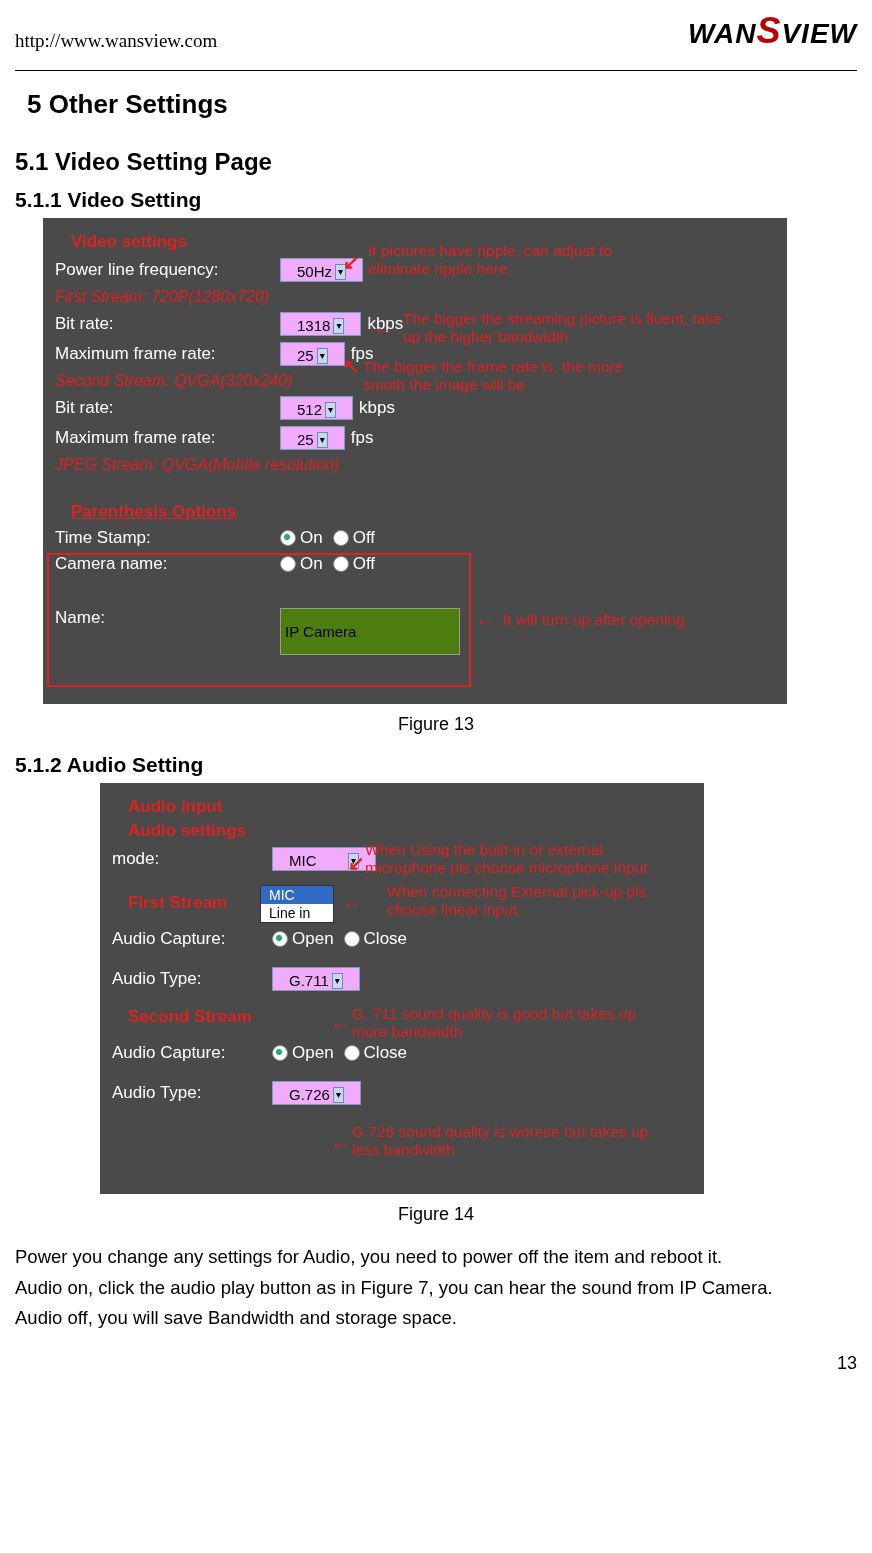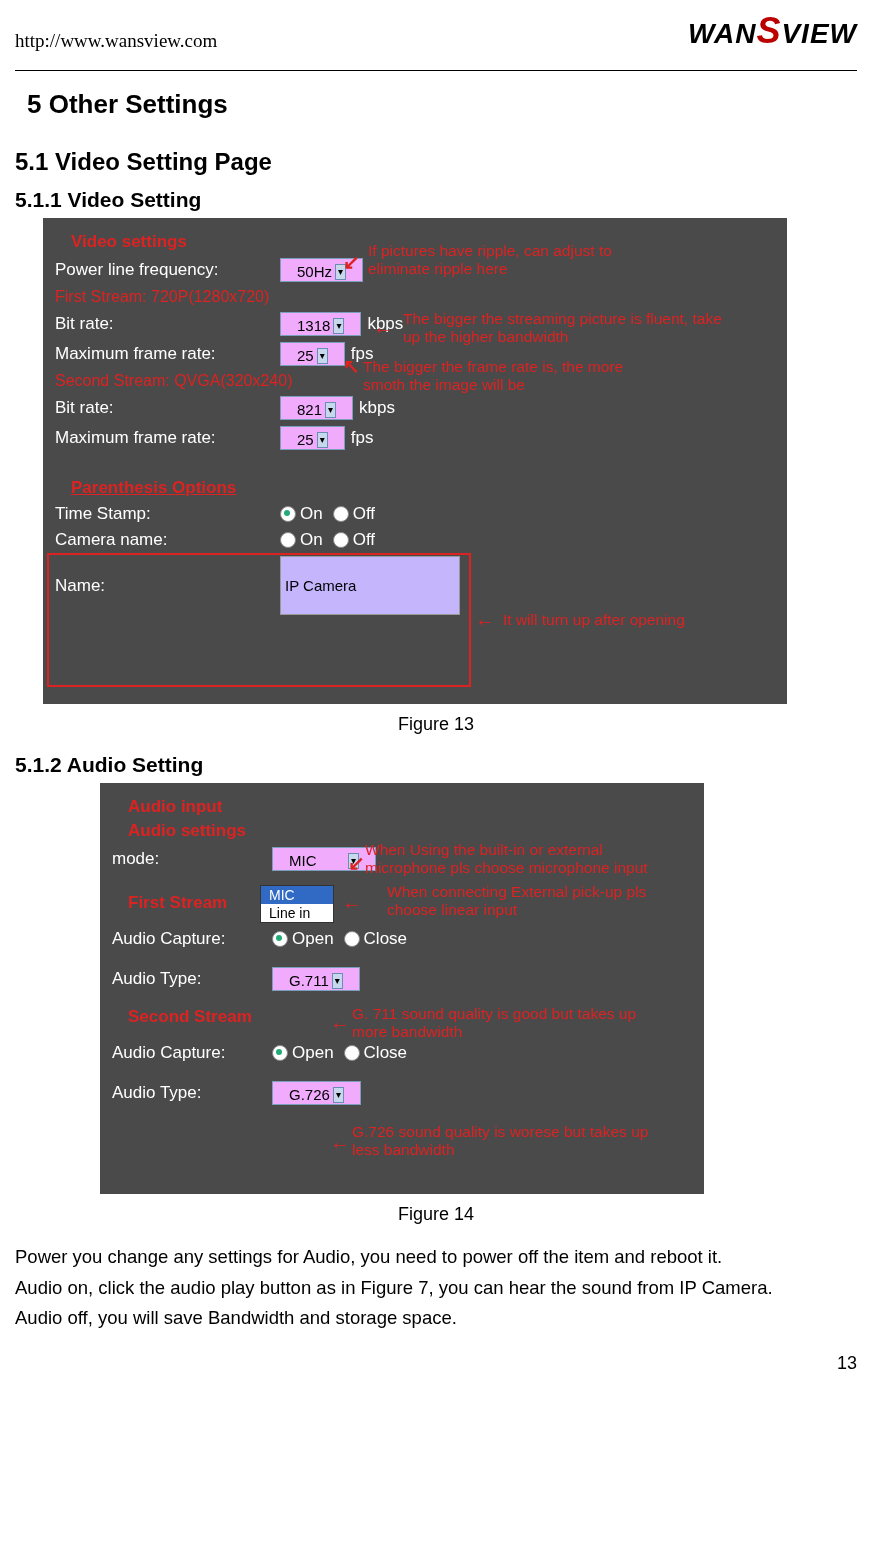--- a/index.html
+++ b/index.html
@@ -47,21 +47,21 @@
       background: #4a4a4a;
       color: #fff;
       padding: 10px 12px 16px 12px;
       position: relative;
       font-size: 17px;
       margin-left: 28px;
     }
     .panel1 { width: 720px; height: 460px; }
     .panel2 { width: 580px; height: 385px; margin-left: 85px; }
     .section-title { color: #d22; font-weight: bold; margin: 4px 16px; }
-    .stream-title { color: #d22; margin: 6px 0; font-size: 16px; }
+    .stream-title { color: #d22; margin: 6px 0; font-size: 16px; font-style: italic; }
     .row {
       display: flex;
       align-items: center;
       margin: 6px 0;
     }
     .label { width: 225px; }
     .label2 { width: 160px; }
     .select {
       background: #f0abfc;
       color: #000;
@@ -87,22 +87,22 @@
       width: 14px; height: 14px; border-radius: 50%;
       background: #fff; border: 1px solid #888;
       display: inline-block; position: relative;
     }
     .radio.checked::after {
       content:""; position:absolute; width:6px; height:6px;
       background: #2a7; border-radius:50%; top:3px; left:3px;
     }
     .radio-label { margin: 0 10px 0 4px; }
     .input-text {
-      background:#c4b5fd; color:#000; padding:20px 4px; width:170px;
-      border: 1px solid #999; font-size: 15px;
+      background:#4d7c0f; color:#000; padding:14px 4px; width:170px;
+      border: 1px solid #999; font-size: 15px; margin-top: 28px;
     }
     .annotation {
       position: absolute;
       color: #d22;
       font-size: 15.5px;
       line-height: 1.15;
     }
     .arrow-left {
       position: absolute;
       color: #d22;
@@ -177,33 +177,34 @@
     <div class="select">
         <span>25</span>
         <span class="arrow">▾</span>
       </div>
     <span class="unit">fps</span>
   </div>
   <div class="stream-title">Second Stream: QVGA(320x240)</div>
   <div class="row">
     <div class="label">Bit rate:</div>
     <div class="select">
-        <span>821</span>
+        <span>512</span>
         <span class="arrow">▾</span>
       </div>
     <span class="unit">kbps</span>
   </div>
   <div class="row">
     <div class="label">Maximum frame rate:</div>
     <div class="select">
         <span>25</span>
         <span class="arrow">▾</span>
       </div>
     <span class="unit">fps</span>
   </div>
+  <div class="stream-title">JPEG Stream: QVGA(Mobile resolution)</div>
   <div style="height:18px"></div>
   <div class="section-title" style="text-decoration:underline">Parenthesis Options</div>
   <div class="row">
     <div class="label">Time Stamp:</div>
     <span class="radio checked"></span>
     <span class="radio-label">On</span>
     <span class="radio"></span>
     <span class="radio-label">Off</span>
   </div>
   <div class="row">

